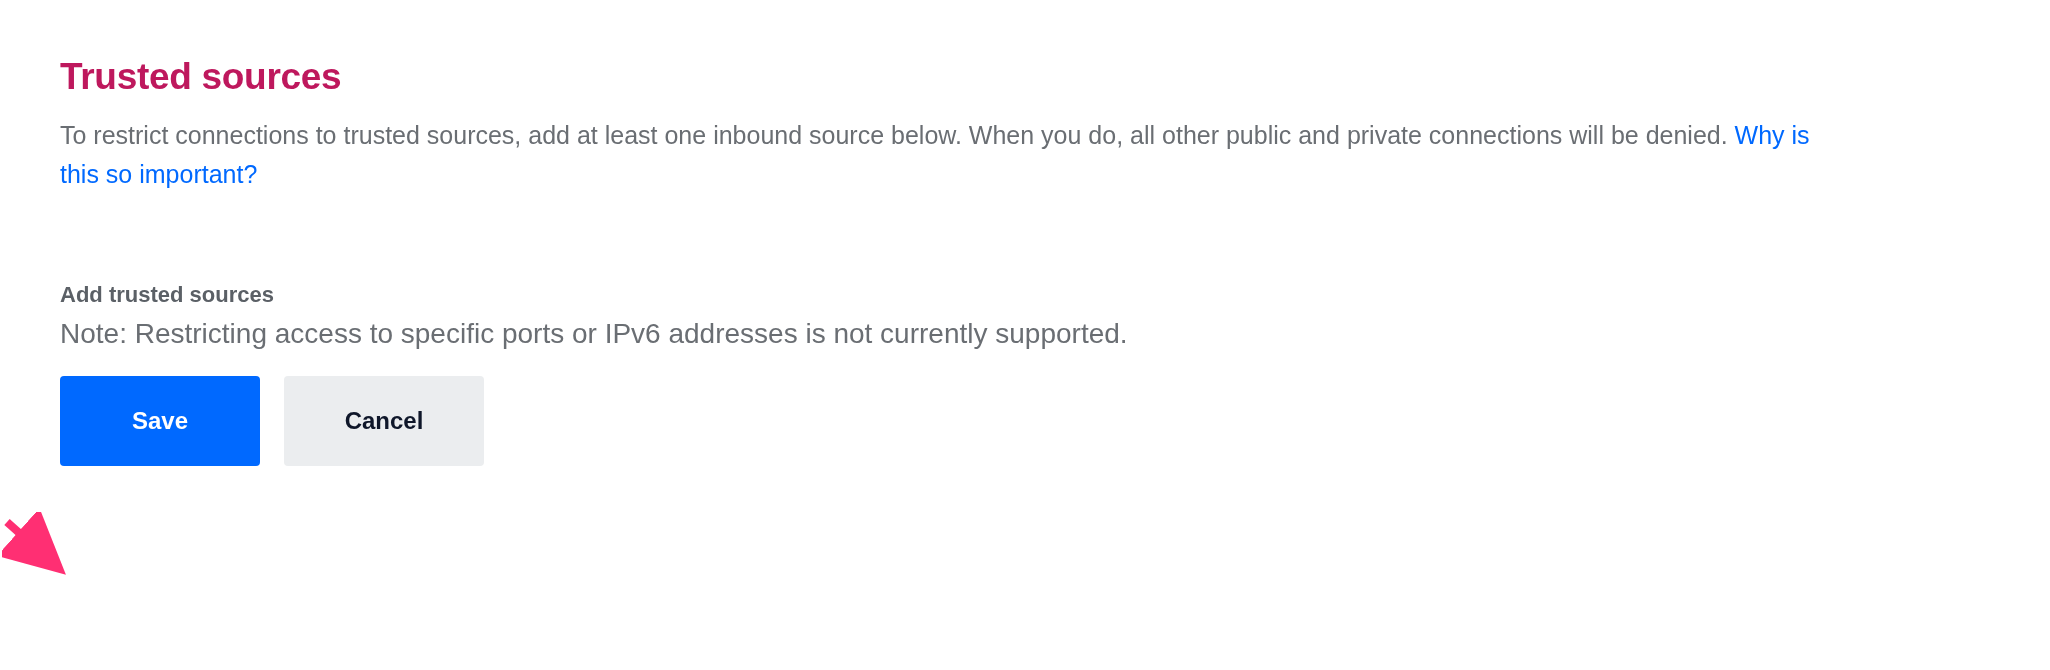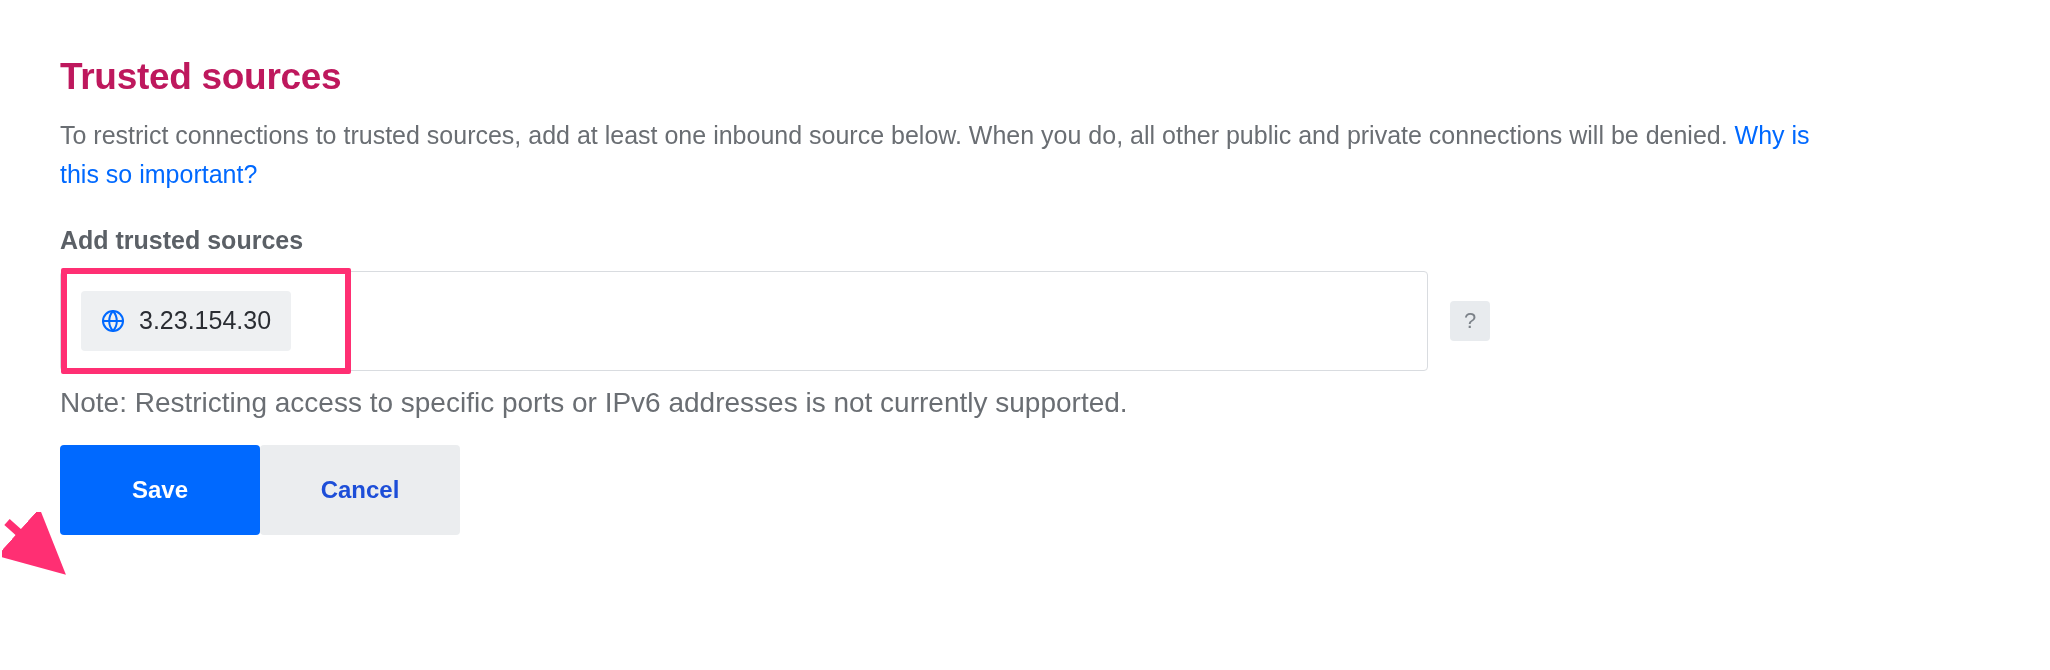--- a/index.html
+++ b/index.html
@@ -19,31 +19,31 @@
       font-weight: 700;
       color: #be185d;
       letter-spacing: -0.3px;
       margin-bottom: 18px;
     }
     .desc {
       font-size: 25px;
       line-height: 1.55;
       color: #6a6e73;
       max-width: 1780px;
-      margin-bottom: 32px;
+      margin-bottom: 88px;
     }
     .desc .link {
       color: #0069ff;
       text-decoration: none;
     }
     .sub-title {
-      font-size: 25px;
+      font-size: 22px;
       font-weight: 600;
       color: #5b6066;
-      margin-bottom: 16px;
+      margin-bottom: 10px;
     }
     .hint {
       font-size: 22px;
       color: #6a6e73;
       margin-bottom: 24px;
     }
     .input-row {
       display: flex;
       align-items: center;
       gap: 22px;
@@ -115,77 +115,60 @@
       cursor: pointer;
       user-select: none;
     }
     .note {
       font-size: 28px;
       color: #6a6e73;
       margin-bottom: 26px;
     }
     .btn-row {
       display: flex;
+      gap: 24px;
       align-items: flex-start;
       position: relative;
     }
     .btn {
       height: 90px;
       padding: 0 44px;
       font-size: 24px;
       font-weight: 600;
       border: none;
       border-radius: 4px;
       cursor: pointer;
       min-width: 200px;
     }
     .btn-primary {
       background: #0069ff;
       color: #ffffff;
     }
     .btn-secondary {
       background: #ebedef;
-      color: #1d4ed8;
+      color: #0f172a;
     }
     .arrow {
       position: absolute;
       left: 2px;
       top: 512px;
       pointer-events: none;
     }
   </style>
 </head>
 <body>
 
 <div class="wrap">
   <h2 class="title">Trusted sources</h2>
   <p class="desc">
     <span>To restrict connections to trusted sources, add at least one inbound source below. When you do, all other public and private connections will be denied. </span><a href="#" class="link">Why is this so important?</a>
   </p>
 
   <div class="sub-title">Add trusted sources</div>
 
-  <div class="input-row">
-    <div class="input-box">
-      <div class="chip-frame"></div>
-      <span class="chip">
-        <span class="chip-icon">
-          <svg viewBox="0 0 24 24" width="24" height="24" fill="none" stroke="#0069ff" stroke-width="2" stroke-linecap="round" stroke-linejoin="round">
-            <circle cx="12" cy="12" r="10"></circle>
-            <line x1="2" y1="12" x2="22" y2="12"></line>
-            <path d="M12 2a15 15 0 0 1 0 20"></path>
-            <path d="M12 2a15 15 0 0 0 0 20"></path>
-          </svg>
-        </span>
-        <span class="chip-text">3.23.154.30</span>
-      </span>
-      <input type="text" class="input-field" placeholder="" style="">
-    </div>
-    <div class="help-btn">?</div>
-  </div>
 
   <div class="note">Note: Restricting access to specific ports or IPv6 addresses is not currently supported.</div>
 
   <div class="btn-row">
     <button class="btn btn-primary">Save</button>
     <button class="btn btn-secondary">Cancel</button>
   </div>
 </div>
 
 <svg class="arrow" width="70" height="70" viewBox="0 0 70 70">

